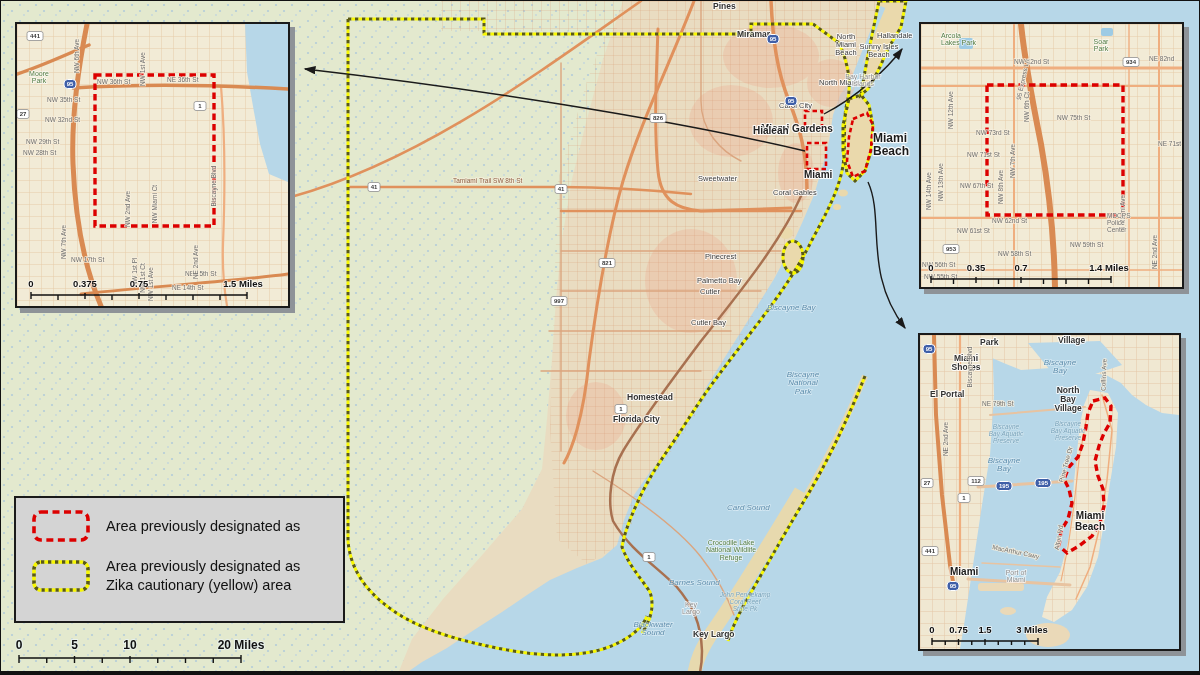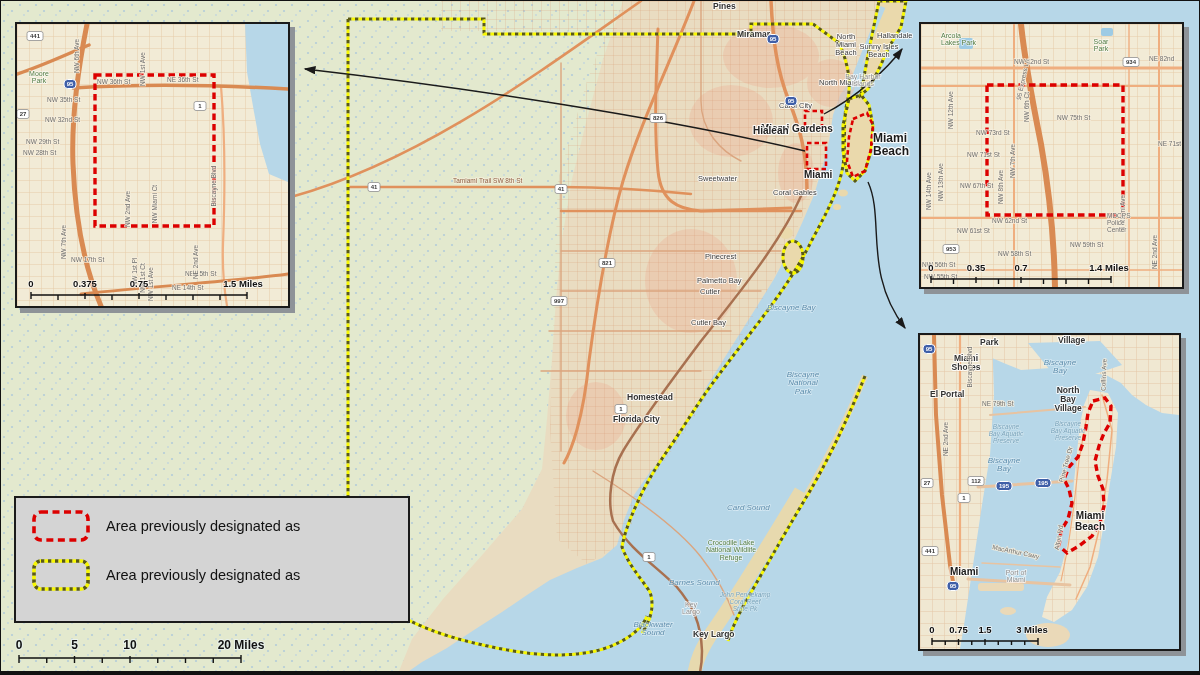--- a/index.html
+++ b/index.html
@@ -44,21 +44,21 @@
   
   .scl{stroke:#111;stroke-width:1.4;fill:none;}
   .scl-lbl{font-size:9.5px;font-weight:700;fill:#111;paint-order:stroke;stroke:rgba(255,255,255,.7);stroke-width:1.6px;}
   .scl-lbl-main{font-size:12px;font-weight:700;fill:#111;paint-order:stroke;stroke:rgba(235,245,250,.7);stroke-width:1.8px;}
   
   .inset{position:absolute;border:2px solid #1a1a1a;box-shadow:5px 5px 0 0 #8e9398;background:#f2ebd6;}
   #inset-wynwood{left:14px;top:21px;width:275px;height:286px;}
   #inset-littleriver{left:918px;top:21px;width:265px;height:267px;}
   #inset-miamibeach{left:917px;top:332px;width:263px;height:318px;}
   
-  #legend{position:absolute;left:13px;top:495px;width:396px;height:127px;
+  #legend{position:absolute;left:13px;top:495px;width:331px;height:127px;
           background:#d4d4d4;border:2px solid #1a1a1a;padding:10px 8px 8px 14px;}
   .legend-row{display:flex;align-items:center;margin-bottom:13px;}
   .legend-text{margin-left:14px;font-size:14.5px;line-height:19px;color:#111;}
 </style>
 </head>
 <body>
 
 <div id="stage">
 
   <svg id="mainmap" width="1200" height="675" viewBox="0 0 1200 675">
@@ -470,17 +470,18 @@
         <div>Area previously designated as</div>
       </div>
     </div>
     <div class="legend-row">
       <svg width="62" height="36">
         <rect x="4" y="4" width="54" height="28" rx="7" fill="none" stroke="#5a5a14" stroke-width="3.6" stroke-dasharray="3.5 3.5"></rect>
         <rect x="4" y="4" width="54" height="28" rx="7" fill="none" stroke="#f8f800" stroke-width="3.6" stroke-dasharray="3.5 3.5" stroke-dashoffset="3.5"></rect>
       </svg>
       <div class="legend-text">
         <div>Area previously designated as</div>
+        <div>Zika cautionary (yellow) area</div>
       </div>
     </div>
   </div>
 
 </div>
 
 </body></html>

